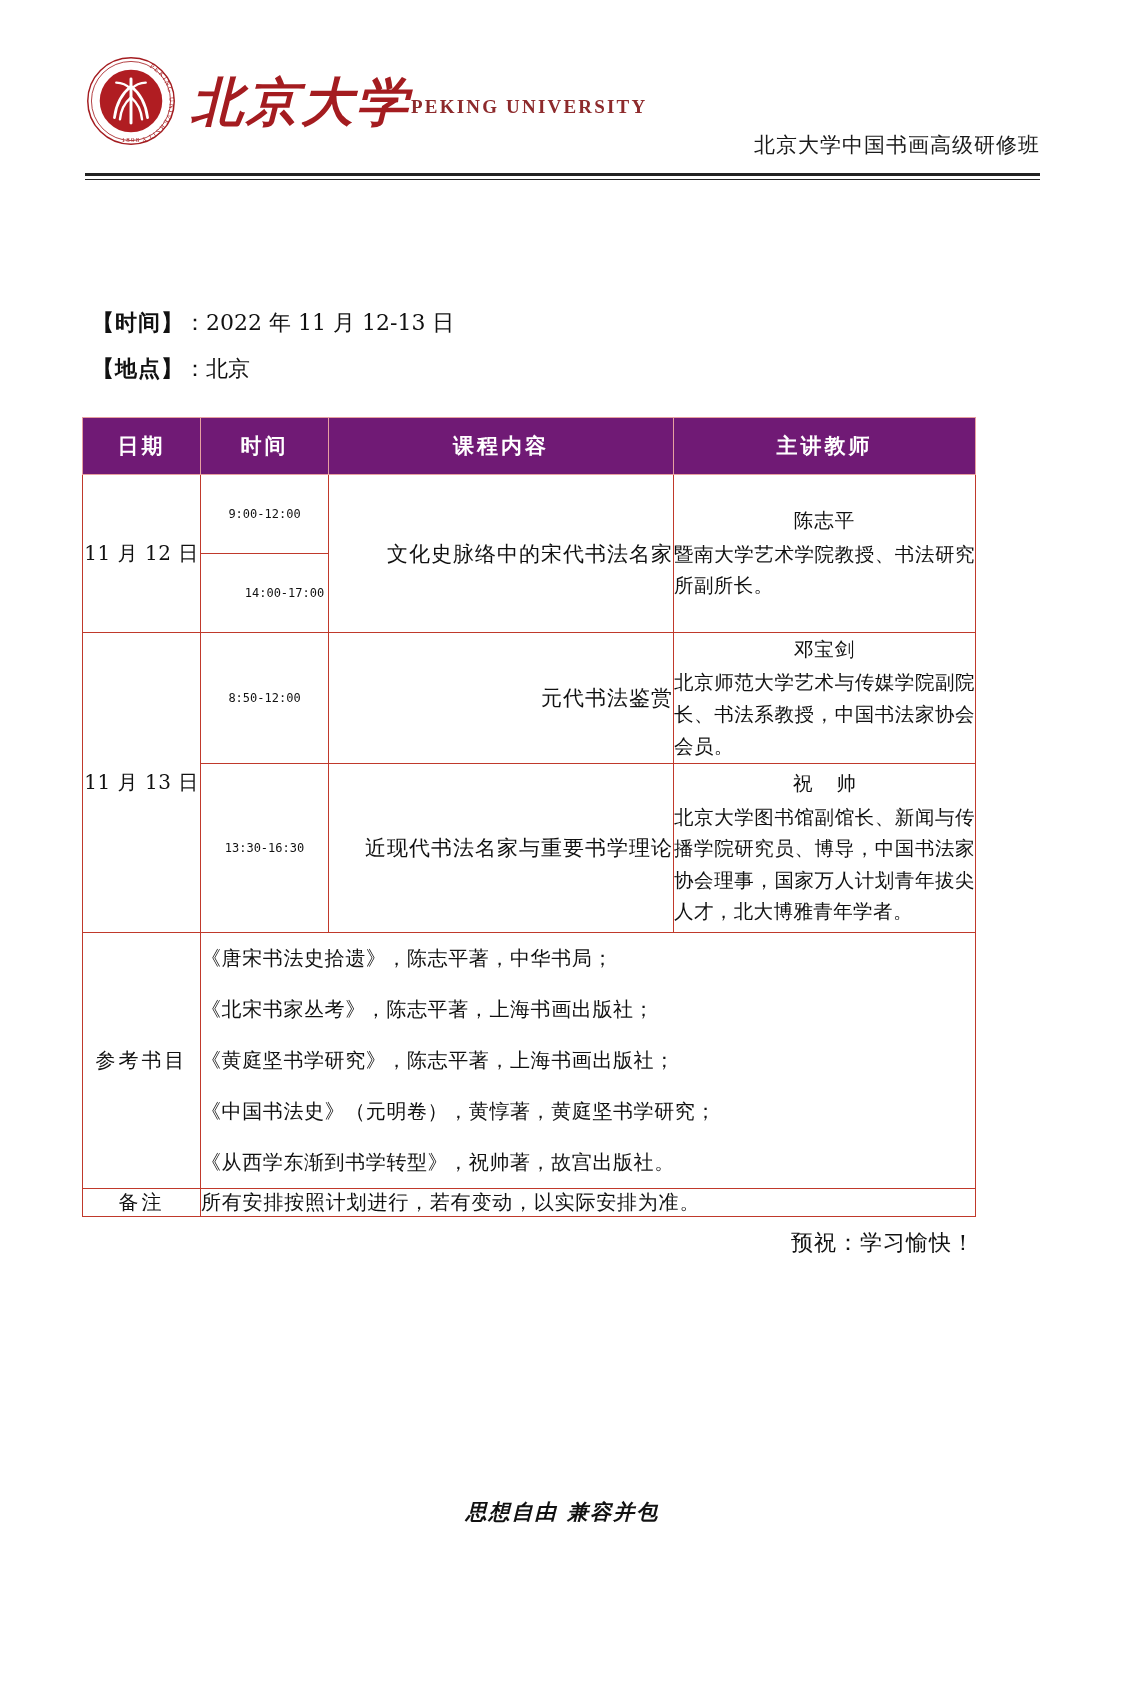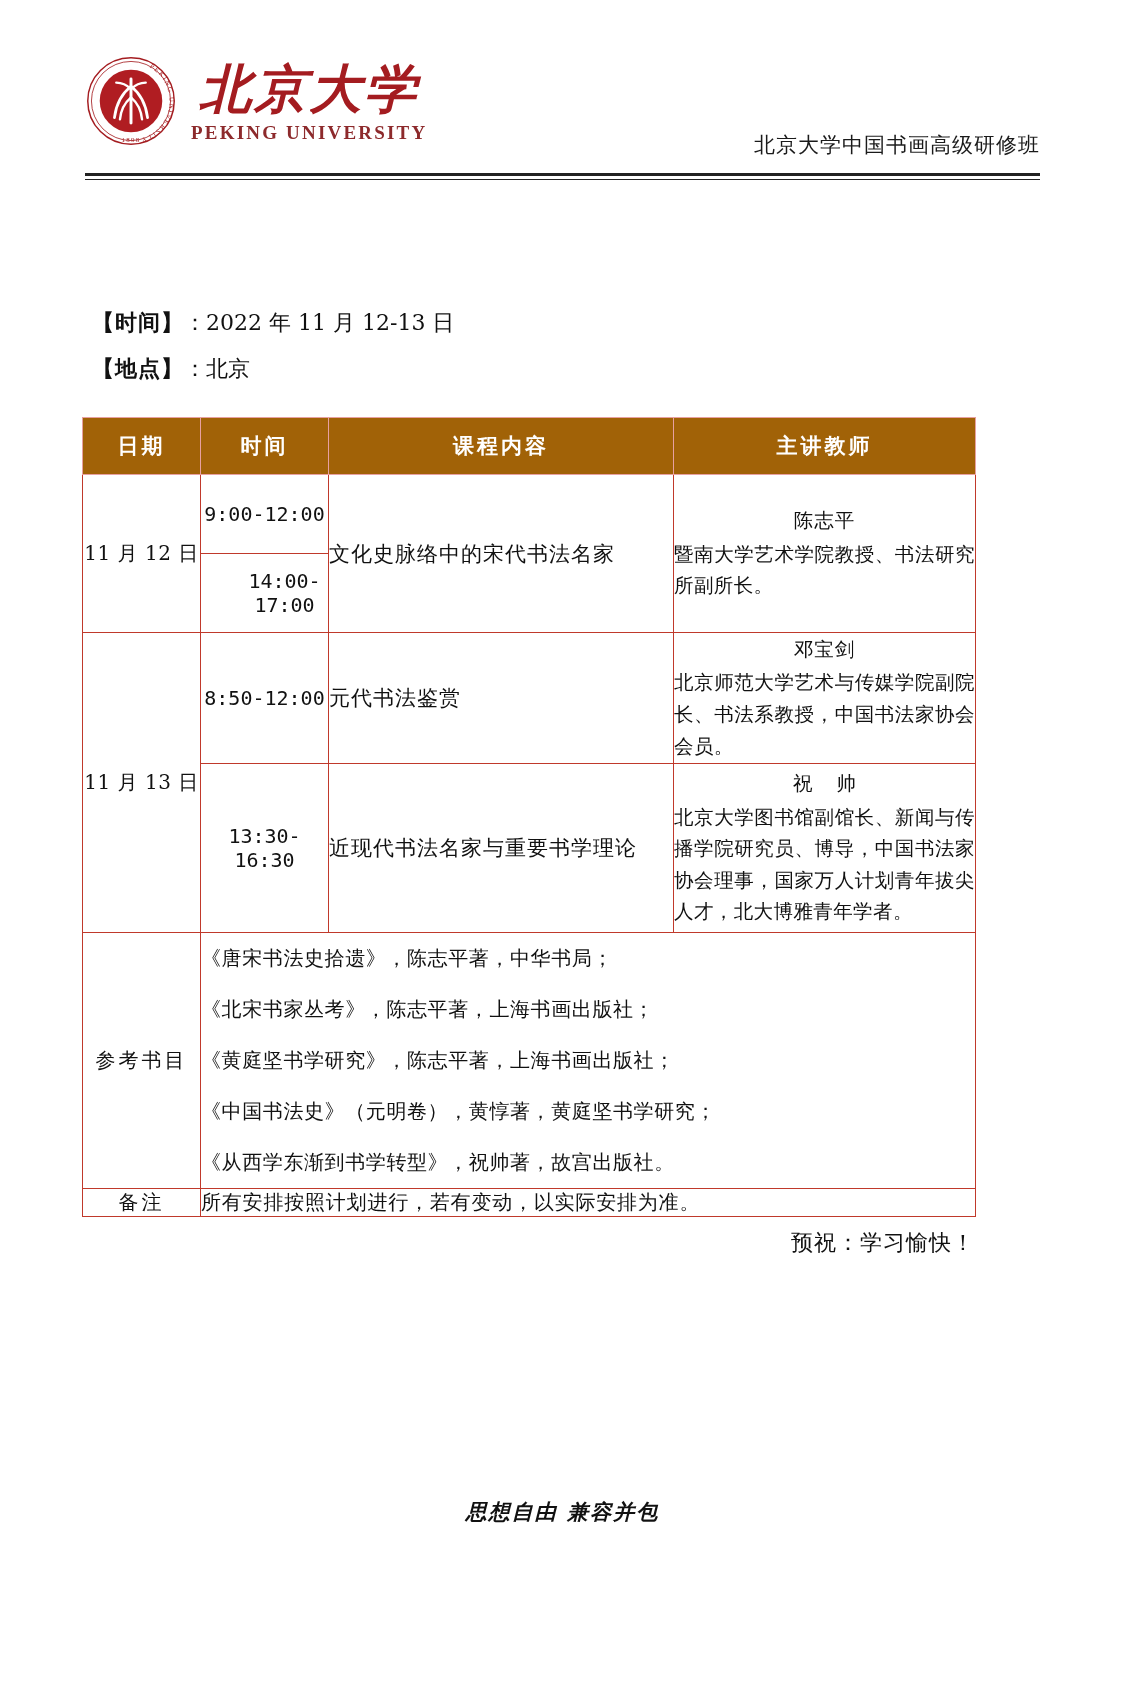--- a/index.html
+++ b/index.html
@@ -37,21 +37,21 @@
     align-items: center;
     gap: 14px;
   }
   .seal {
     width: 92px;
     height: 92px;
     position: relative;
   }
   .wordmark {
     display: flex;
-    flex-direction: column;
+    flex-direction: row;
     align-items: center;
     line-height: 1;
     margin-top: 4px;
   }
   .wordmark-cn {
     font-family: "Liberation Serif", "DejaVu Serif", serif;
     font-size: 52px;
     font-weight: bold;
     font-style: italic;
     color: #a41c20;
@@ -132,47 +132,47 @@
     table-layout: fixed;
     font-family: "DejaVu Serif", "Liberation Serif", serif;
   }
   .schedule td, .schedule th {
     border: 1px solid #c0392b;
     padding: 0;
     vertical-align: middle;
     color: #111;
   }
   .schedule thead th {
-    background: #a16207;
+    background: #701a75;
     color: #ffffff;
     font-size: 21px;
     font-weight: bold;
     letter-spacing: 3px;
     height: 56px;
     border-color: #e8a0a0;
     text-align: center;
   }
   .col-date   { width: 118px; }
   .col-time   { width: 128px; }
   .col-course { width: 345px; }
   .col-teach  { width: 302px; }
 
   .cell-date {
     text-align: center;
     font-size: 20px;
     letter-spacing: 0.5px;
   }
   .cell-time {
     text-align: center;
-    font-size: 20px;
+    font-size: 12px;
     font-family: "DejaVu Sans Mono", "Liberation Mono", monospace;
     letter-spacing: 0px;
   }
   .cell-course {
-    text-align: left;
+    text-align: right;
     font-size: 21px;
     letter-spacing: 1px;
     padding: 6px 8px;
   }
   .cell-teacher {
     padding: 10px 12px 12px 12px;
     font-size: 19.5px;
     line-height: 1.62;
     letter-spacing: 0.4px;
     vertical-align: middle;

